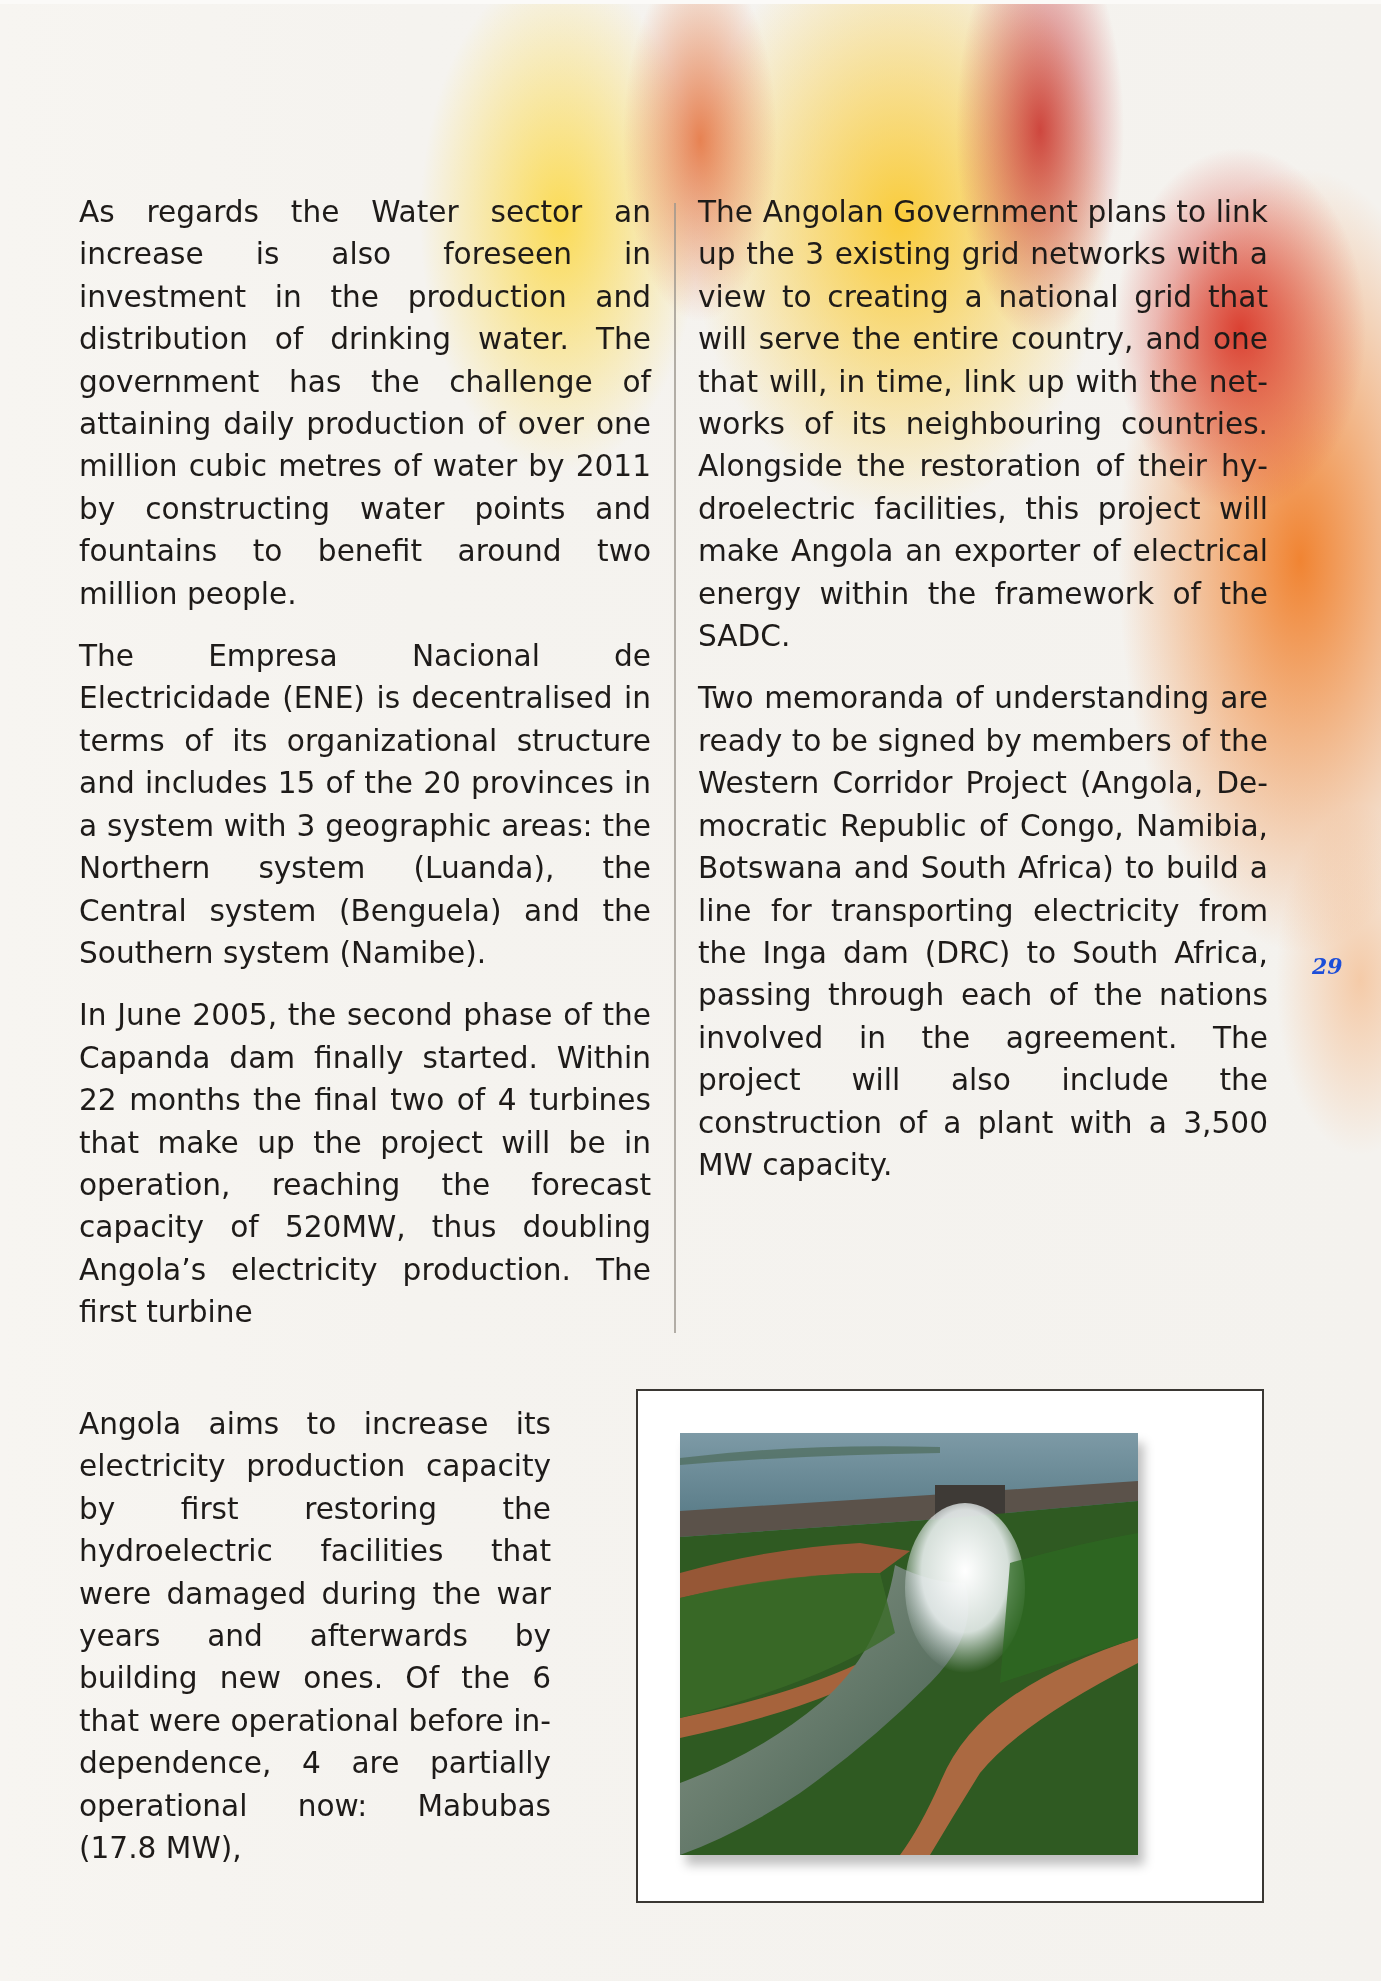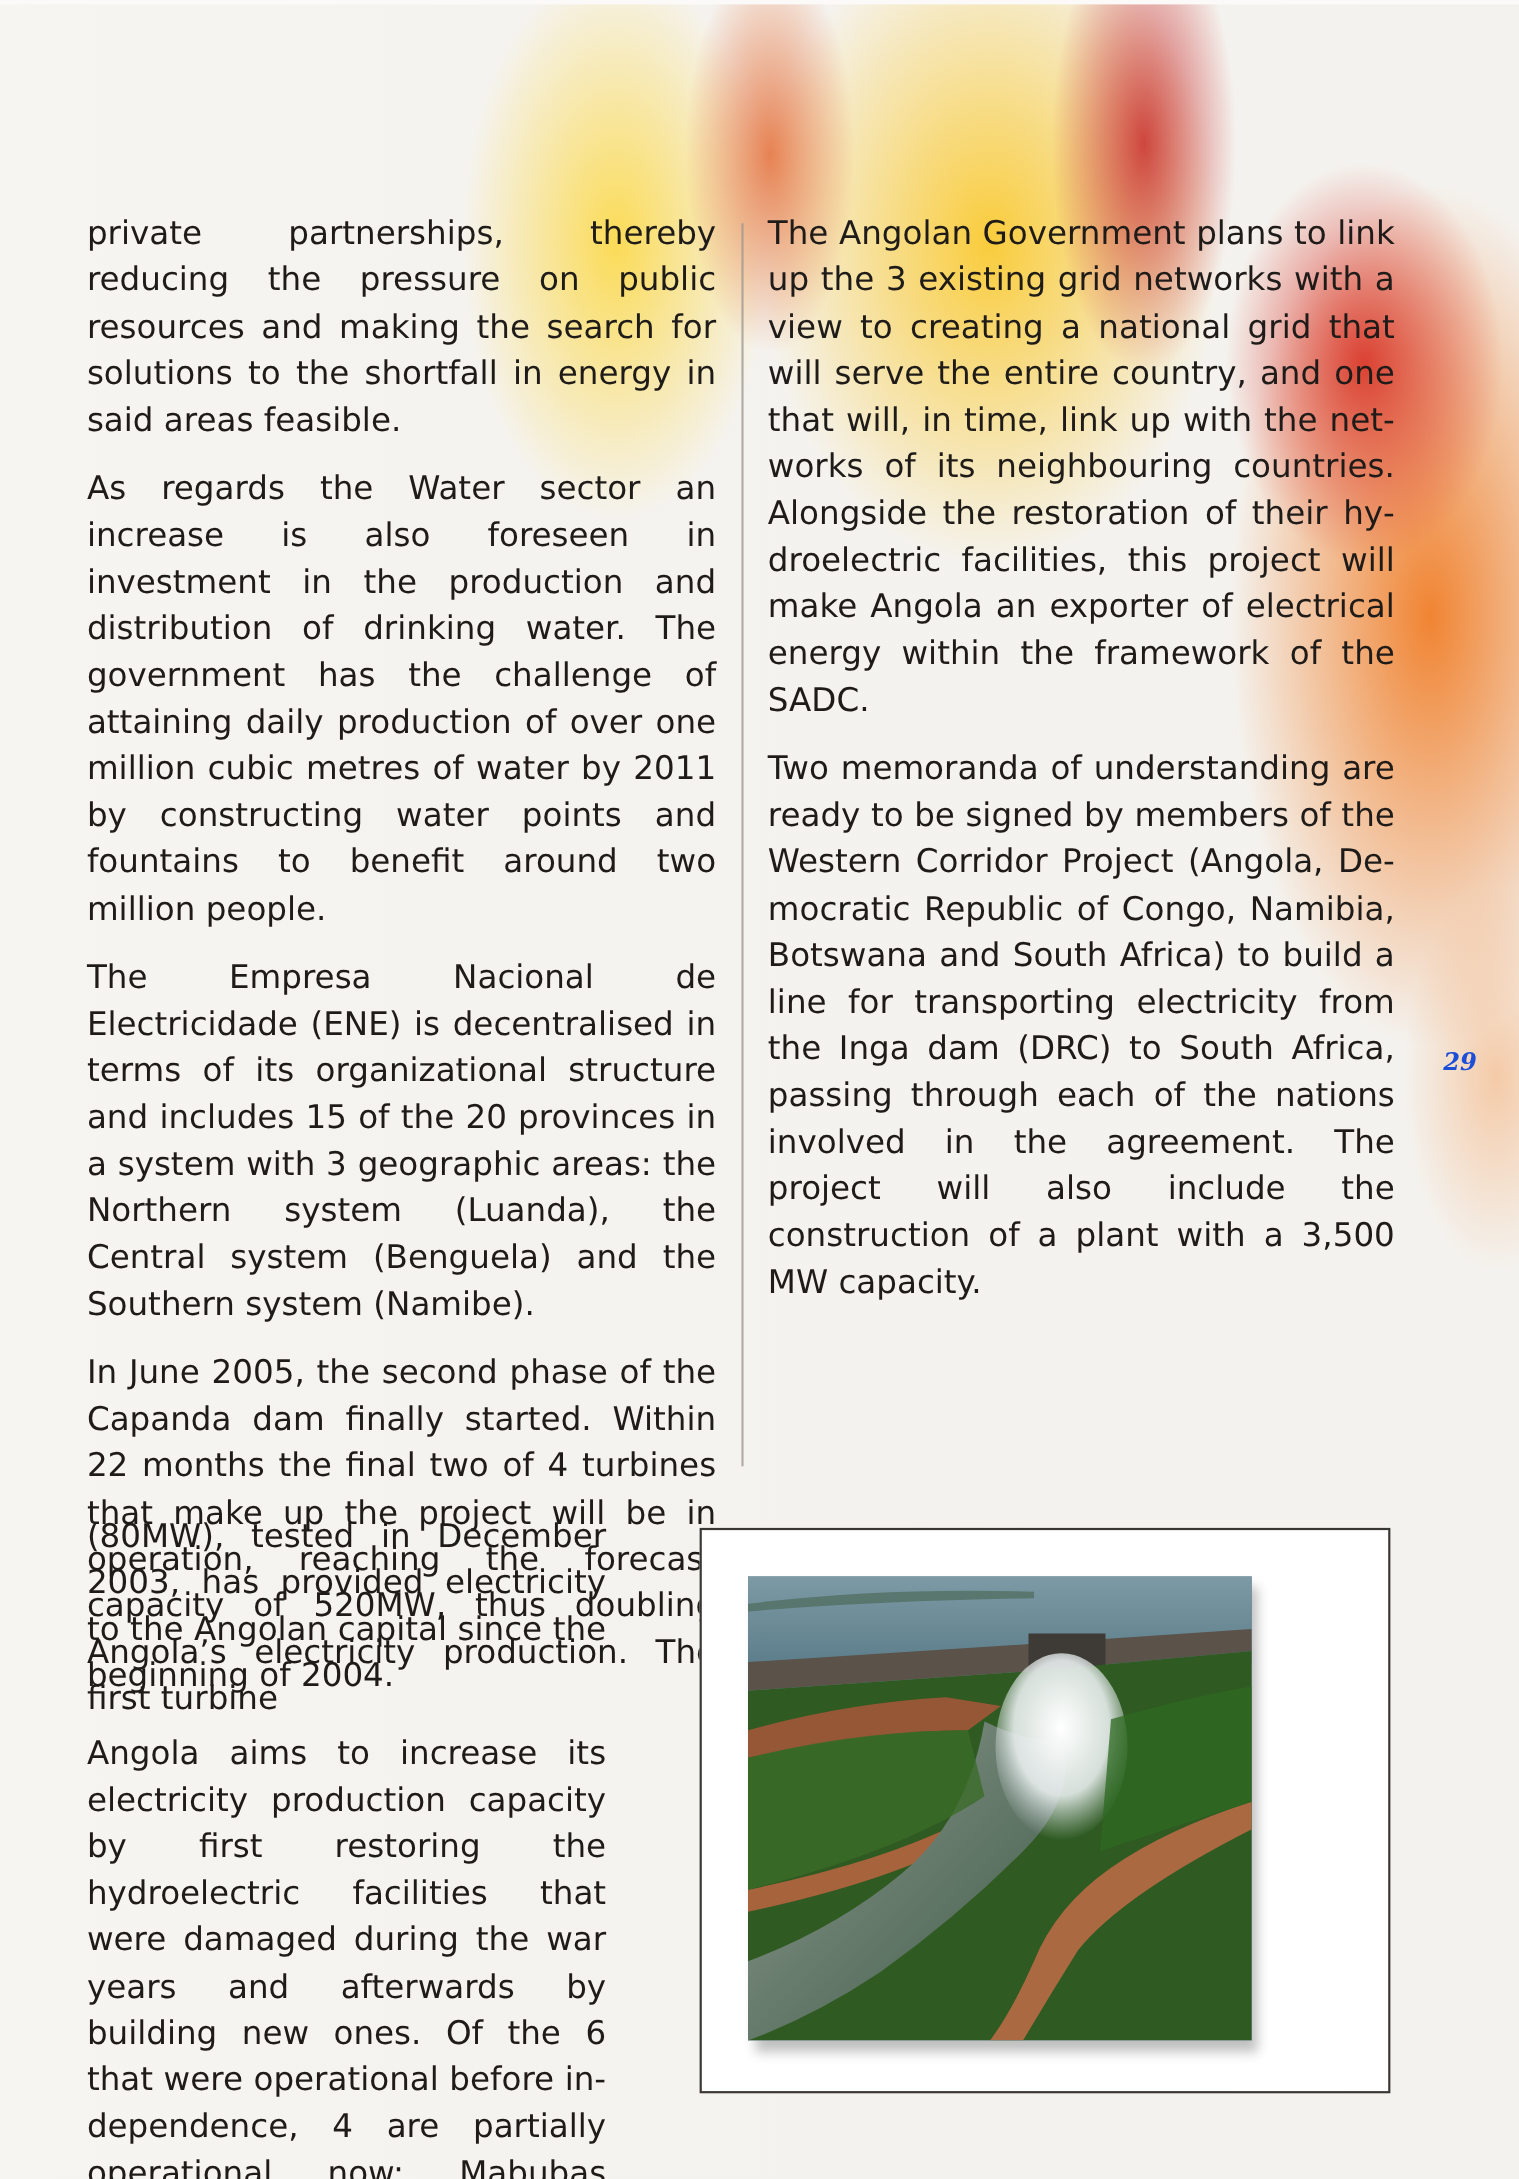--- a/index.html
+++ b/index.html
@@ -48,28 +48,26 @@
   }
   .photo svg { display: block; width: 100%; height: 100%; }
 </style>
 </head>
 <body>
 
 <div class="page-bg"></div>
 <div class="top-edge"></div>
 
 <div class="col col-left">
-  <p>private partnerships, thereby reducing the pressure on public resources and making the search for solutions to the shortfall in energy in said areas feasible.</p>
   <p>As regards the Water sector an increase is also foreseen in investment in the production and distribution of drinking water. The government has the challenge of attaining daily production of over one million cubic metres of water by 2011 by constructing water points and foun­tains to benefit around two million people.</p>
   <p>The Empresa Nacional de Electricidade (ENE) is decentralised in terms of its or­ganizational structure and includes 15 of the 20 provinces in a system with 3 geographic areas: the Northern system (Luanda), the Central system (Benguela) and the Southern system (Namibe).</p>
   <p style="margin-bottom:0">In June 2005, the second phase of the Capanda dam finally started. Within 22 months the final two of 4 turbines that make up the project will be in opera­tion, reaching the forecast capacity of 520MW, thus doubling Angola’s elec­tricity production. The first turbine</p>
 </div>
 
 <div class="col col-left-narrow" style="top:1375px;">
-  <p>(80MW), tested in December 2003, has provided electricity to the Angolan capital since the begin­ning of 2004.</p>
   <p style="margin-top:28px">Angola aims to increase its elec­tricity production capacity by first restoring the hydroelectric facilities that were damaged dur­ing the war years and afterwards by building new ones. Of the 6 that were operational before in­dependence, 4 are partially opera­tional now: Mabubas (17.8 MW),</p>
 </div>
 
 <div class="divider"></div>
 
 <div class="col col-right">
   <p>The Angolan Government plans to link up the 3 existing grid networks with a view to creating a national grid that will serve the entire country, and one that will, in time, link up with the net­works of its neighbouring countries. Alongside the restoration of their hy­droelectric facilities, this project will make Angola an exporter of electrical energy within the framework of the SADC.</p>
   <p>Two memoranda of understanding are ready to be signed by members of the Western Corridor Project (Angola, De­mocratic Republic of Congo, Namibia, Botswana and South Africa) to build a line for transporting electricity from the Inga dam (DRC) to South Africa, passing through each of the nations in­volved in the agreement. The project will also include the construction of a plant with a 3,500 MW capacity.</p>
 </div>
 

